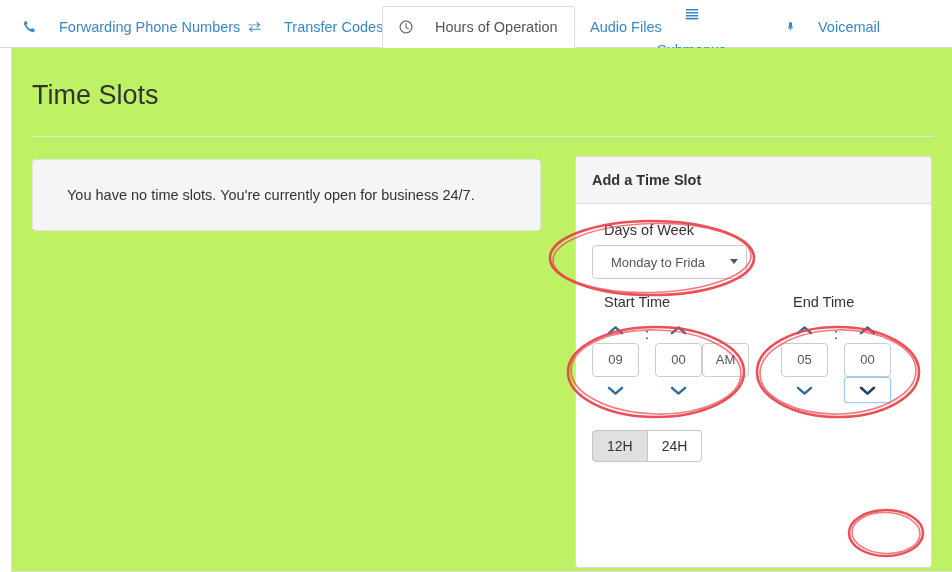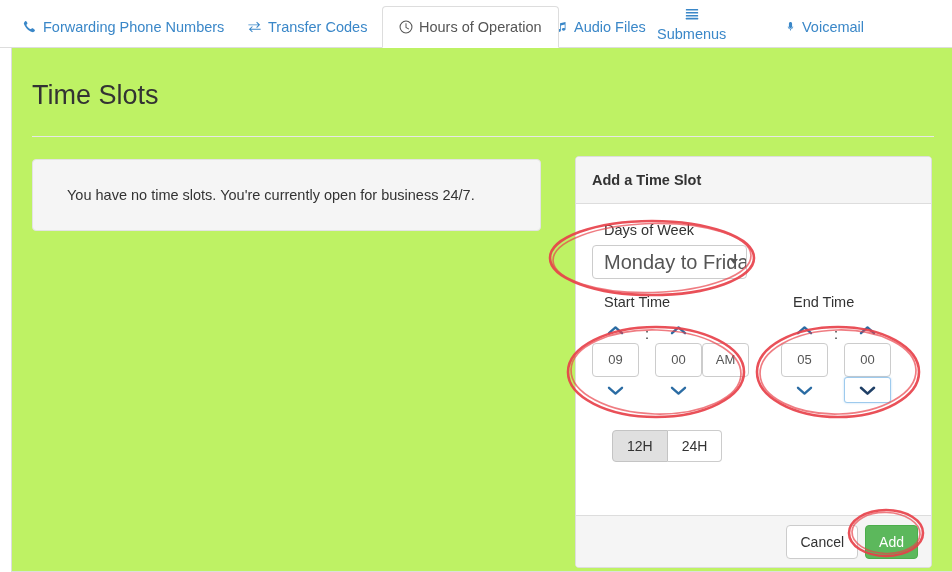--- a/index.html
+++ b/index.html
@@ -18,21 +18,21 @@
     width: 952px; height: 48px;
     border-bottom: 1px solid #dddddd;
   }
   .tab {
     position: absolute;
     top: 6px;
     height: 42px;
     padding: 0 16px;
     display: flex;
     align-items: center;
-    gap: 6px;
+    gap: 22px;
     font-size: 14.5px;
     color: #3a87c8;
     white-space: nowrap;
     cursor: pointer;
     border: 1px solid transparent;
     border-radius: 4px 4px 0 0;
     line-height: 1;
   }
   .tab.active {
     color: #555555;
@@ -133,23 +133,23 @@
     margin-left: 12px;
   }
 
   
   #days-select-wrap { position: relative; width: 155px; }
   #days-select {
     width: 155px; height: 34px;
     border: 1px solid #cccccc;
     border-radius: 4px;
     background: #ffffff;
-    font-size: 20px;
+    font-size: 13px;
     color: #555555;
-    padding: 0 22px 0 11px;
+    padding: 0 22px 0 18px;
     font-family: "Liberation Sans", sans-serif;
     display: flex;
     align-items: center;
     cursor: pointer;
     white-space: nowrap;
     overflow: hidden;
   }
   #days-caret {
     position: absolute;
     right: 9px; top: 14px;
@@ -208,21 +208,20 @@
     margin-top: 26px;
   }
   .sp-col .num-box { margin: 0; }
   .sp-col.narrow .colon { margin-top: 0; }
 
   
   #fmt-group {
     position: absolute;
     left: 16px; top: 226px;
     display: flex;
-    margin-left: 20px;
   }
   .fmt-btn {
     height: 32px;
     padding: 0 14px;
     display: flex; align-items: center; justify-content: center;
     font-size: 14px;
     color: #333333;
     background: #ffffff;
     border: 1px solid #cccccc;
     cursor: pointer;
@@ -441,24 +440,20 @@
 
       </div>
 
       <div id="fmt-group">
         <div class="fmt-btn active">12H</div>
         <div class="fmt-btn">24H</div>
       </div>
 
     </div>
 
-    <div id="panel-foot">
-      <div class="btn" id="cancel-button">Cancel</div>
-      <div class="btn" id="add-button">Add</div>
-    </div>
 
   </div>
 </div>
 
 <svg id="annotations" viewBox="0 0 952 572">
   <g fill="none" stroke="#e8414a" stroke-width="2.6" stroke-linecap="round" opacity="0.92">
 
     <g>
       <ellipse cx="652" cy="258" rx="102" ry="37"></ellipse>
       <ellipse cx="652" cy="258" rx="99" ry="34.5" stroke-width="1.7" opacity=".75" transform="rotate(-1.5 652 258)"></ellipse>

